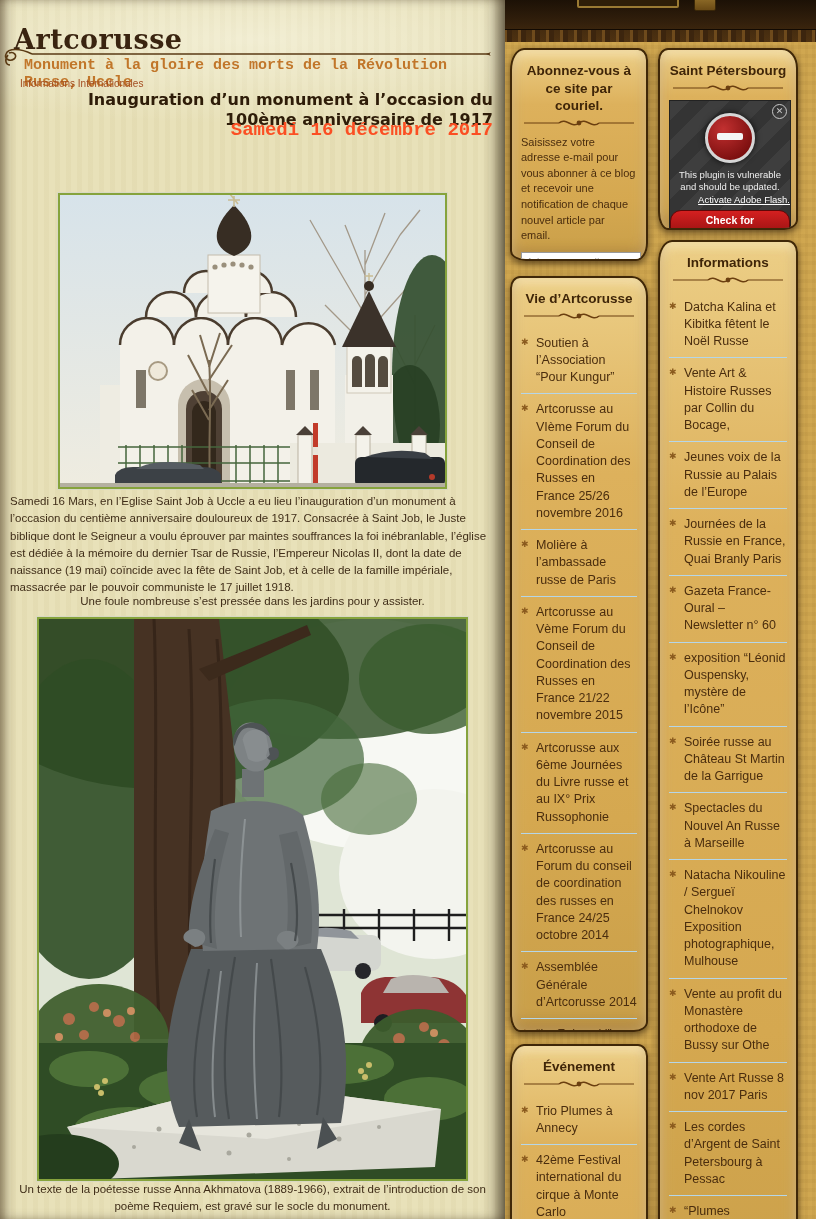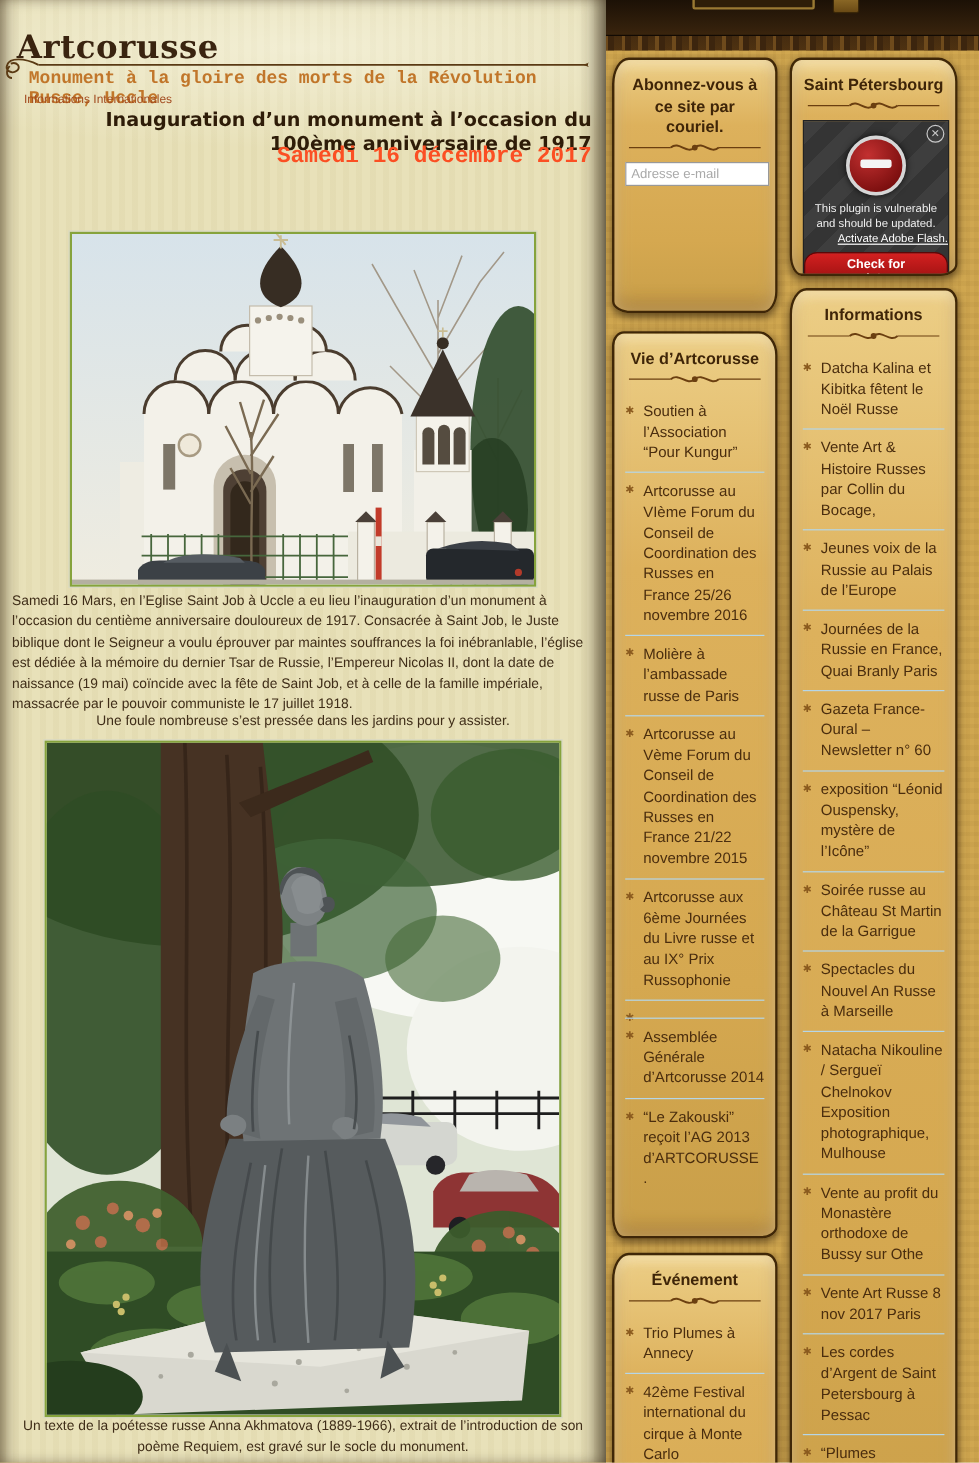--- a/index.html
+++ b/index.html
@@ -343,20 +343,21 @@
     <div class="caption">Un texte de la poétesse russe Anna Akhmatova (1889-1966), extrait de l’introduction de son poème Requiem, est gravé sur le socle du monument.</div>
   </div>
 
   <div class="box box-sub box-sub1 r1">
     <div class="box-head">Abonnez-vous à ce site par couriel.</div>
     <svg class="orn" width="110" height="12" viewBox="0 0 110 12">
       <path d="M0 6 H35 M75 6 H110" stroke="#6b3f10" stroke-width="1"></path>
       <path d="M35 6 C42 0 48 12 55 6 C62 0 68 12 75 6" stroke="#6b3f10" stroke-width="1.6" fill="none"></path>
       <circle cx="55" cy="6" r="2.4" fill="#6b3f10"></circle>
     </svg>
+    <div class="sub-text">Saisissez votre adresse e-mail pour vous abonner à ce blog et recevoir une notification de chaque nouvel article par email.</div>
     <input class="email-input" placeholder="Adresse e-mail" style="">
     <br>
     
   </div>
 
   <div class="box box-sub box-vie r2">
     <div class="box-head">Vie d’Artcorusse</div>
     <svg class="orn" width="110" height="12" viewBox="0 0 110 12">
       <path d="M0 6 H35 M75 6 H110" stroke="#6b3f10" stroke-width="1"></path>
       <path d="M35 6 C42 0 48 12 55 6 C62 0 68 12 75 6" stroke="#6b3f10" stroke-width="1.6" fill="none"></path>
@@ -378,20 +379,21 @@
         <div class="s-item">
         <span class="star">✱</span>
         <span>Artcorusse au Vème Forum du Conseil de Coordination des Russes en France 21/22 novembre 2015</span>
       </div>
         <div class="s-item">
         <span class="star">✱</span>
         <span>Artcorusse aux 6ème Journées du Livre russe et au IX° Prix Russophonie</span>
       </div>
         <div class="s-item">
         <span class="star">✱</span>
+        <span>Artcorusse au Forum du conseil de coordination des russes en France 24/25 octobre 2014</span>
       </div>
         <div class="s-item">
         <span class="star">✱</span>
         <span>Assemblée Générale d’Artcorusse 2014</span>
       </div>
         <div class="s-item">
         <span class="star">✱</span>
         <span>“Le Zakouski” reçoit l’AG 2013 d’ARTCORUSSE .</span>
       </div>
       </div>

